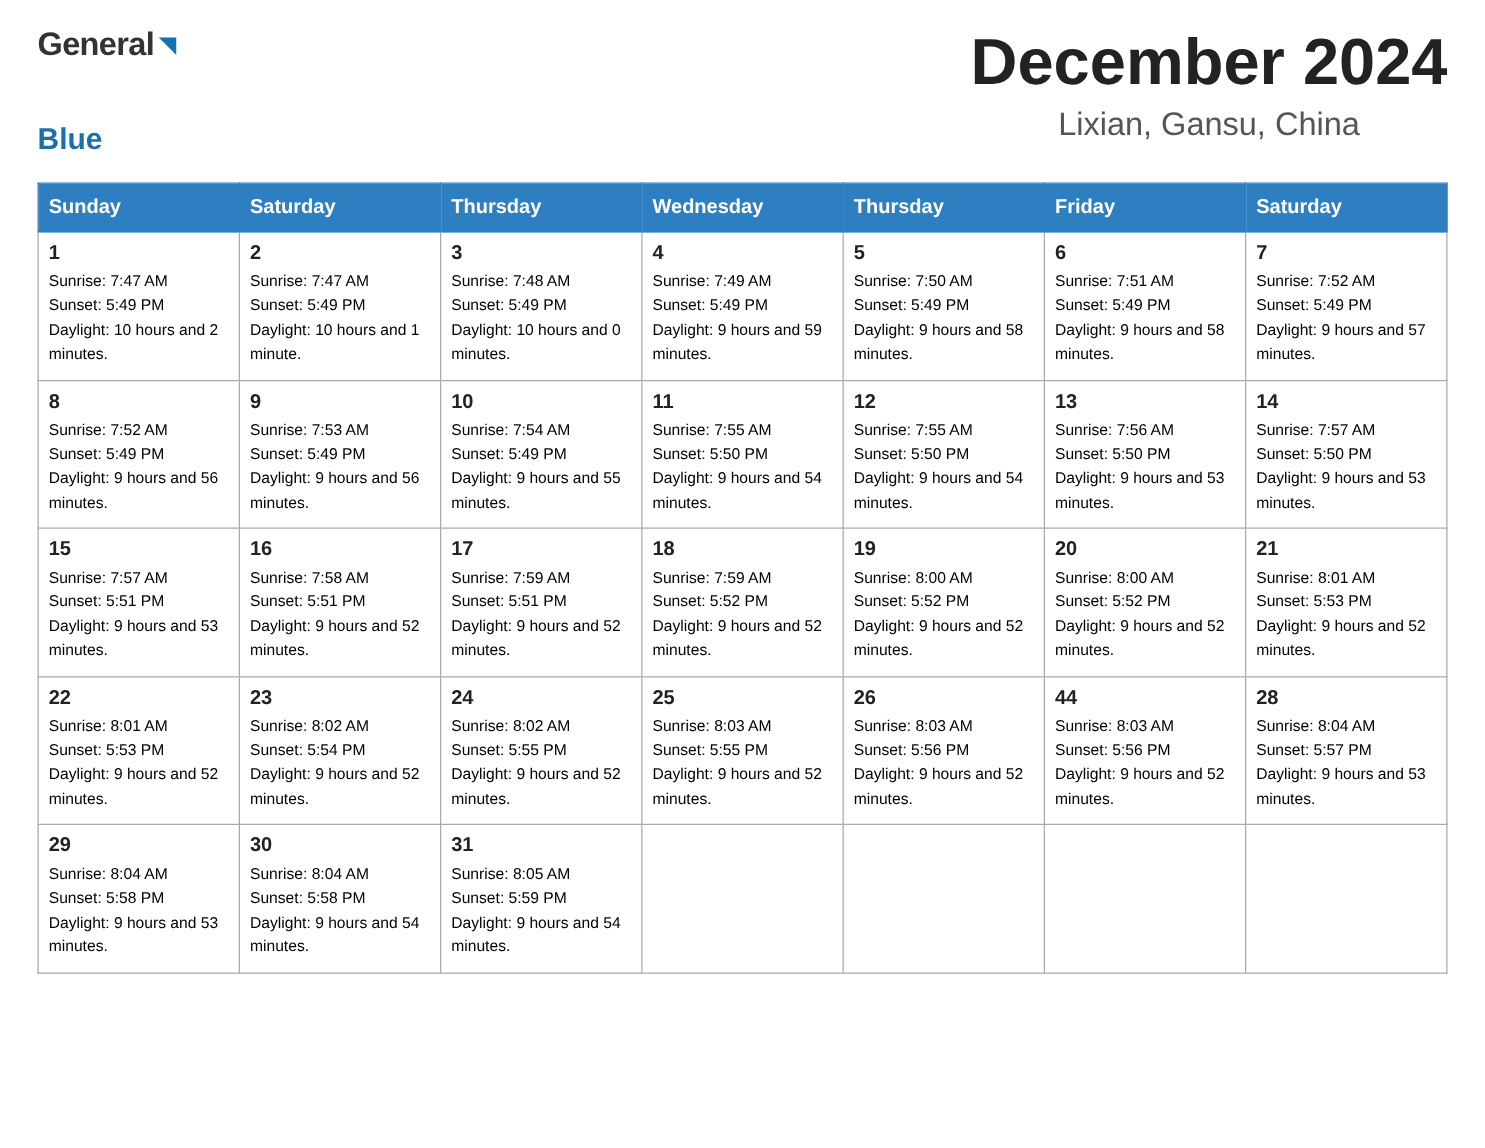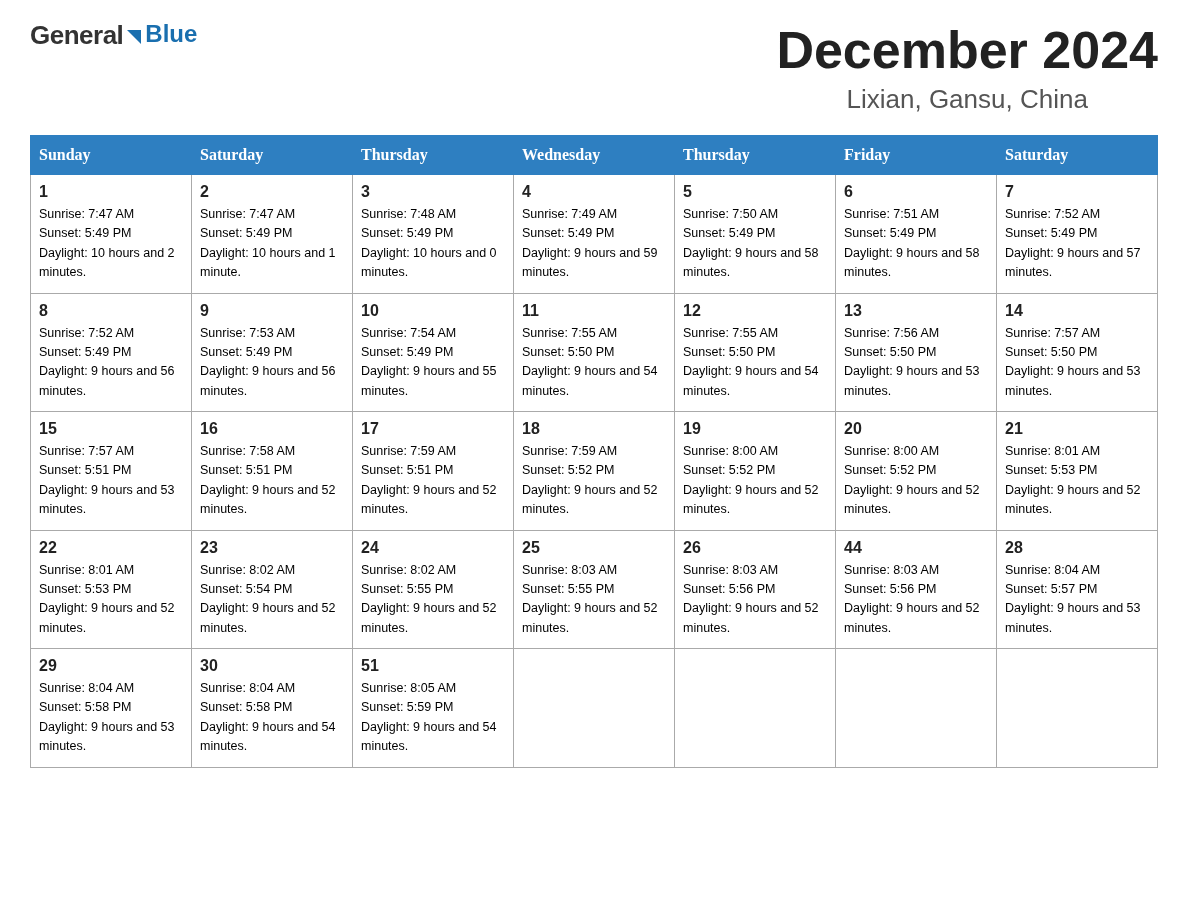--- a/index.html
+++ b/index.html
@@ -11,22 +11,23 @@
       padding: 20px 30px;
     }
     .header {
       display: flex;
       justify-content: space-between;
       align-items: flex-start;
       margin-bottom: 20px;
     }
     .logo {
       display: flex;
-      flex-direction: row;
+      flex-direction: column;
       align-items: flex-start;
+      gap: 47px;
     }
     .logo-line {
       font-size: 26px;
       font-weight: bold;
       color: #333;
       letter-spacing: -0.5px;
     }
     .logo-text-row {
       display: flex;
       align-items: center;
@@ -50,21 +51,20 @@
       table-layout: fixed;
     }
     .calendar-table thead tr th {
       background-color: #2e7fc1;
       color: #fff;
       font-size: 16px;
       font-weight: bold;
       padding: 10px 8px;
       text-align: left;
       border: 1px solid #2e7fc1;
-      font-family: Liberation Serif, serif;
     }
     .calendar-table tbody tr td {
       vertical-align: top;
       padding: 8px 8px 10px 8px;
       border: 1px solid #aaa;
       font-size: 13px;
       color: #333;
       min-height: 90px;
       height: 100px;
     }
@@ -247,21 +247,21 @@
       <tr>
         <td>
           <span class="day-number">29</span>
           <span class="day-info">Sunrise: 8:04 AM<br>Sunset: 5:58 PM<br>Daylight: 9 hours and 53 minutes.</span>
         </td>
         <td>
           <span class="day-number">30</span>
           <span class="day-info">Sunrise: 8:04 AM<br>Sunset: 5:58 PM<br>Daylight: 9 hours and 54 minutes.</span>
         </td>
         <td>
-          <span class="day-number">51</span>
+          <span class="day-number">31</span>
           <span class="day-info">Sunrise: 8:05 AM<br>Sunset: 5:59 PM<br>Daylight: 9 hours and 54 minutes.</span>
         </td>
         <td class="empty"></td>
         <td class="empty"></td>
         <td class="empty"></td>
         <td class="empty"></td>
       </tr>
     </tbody>
 </table>
 

